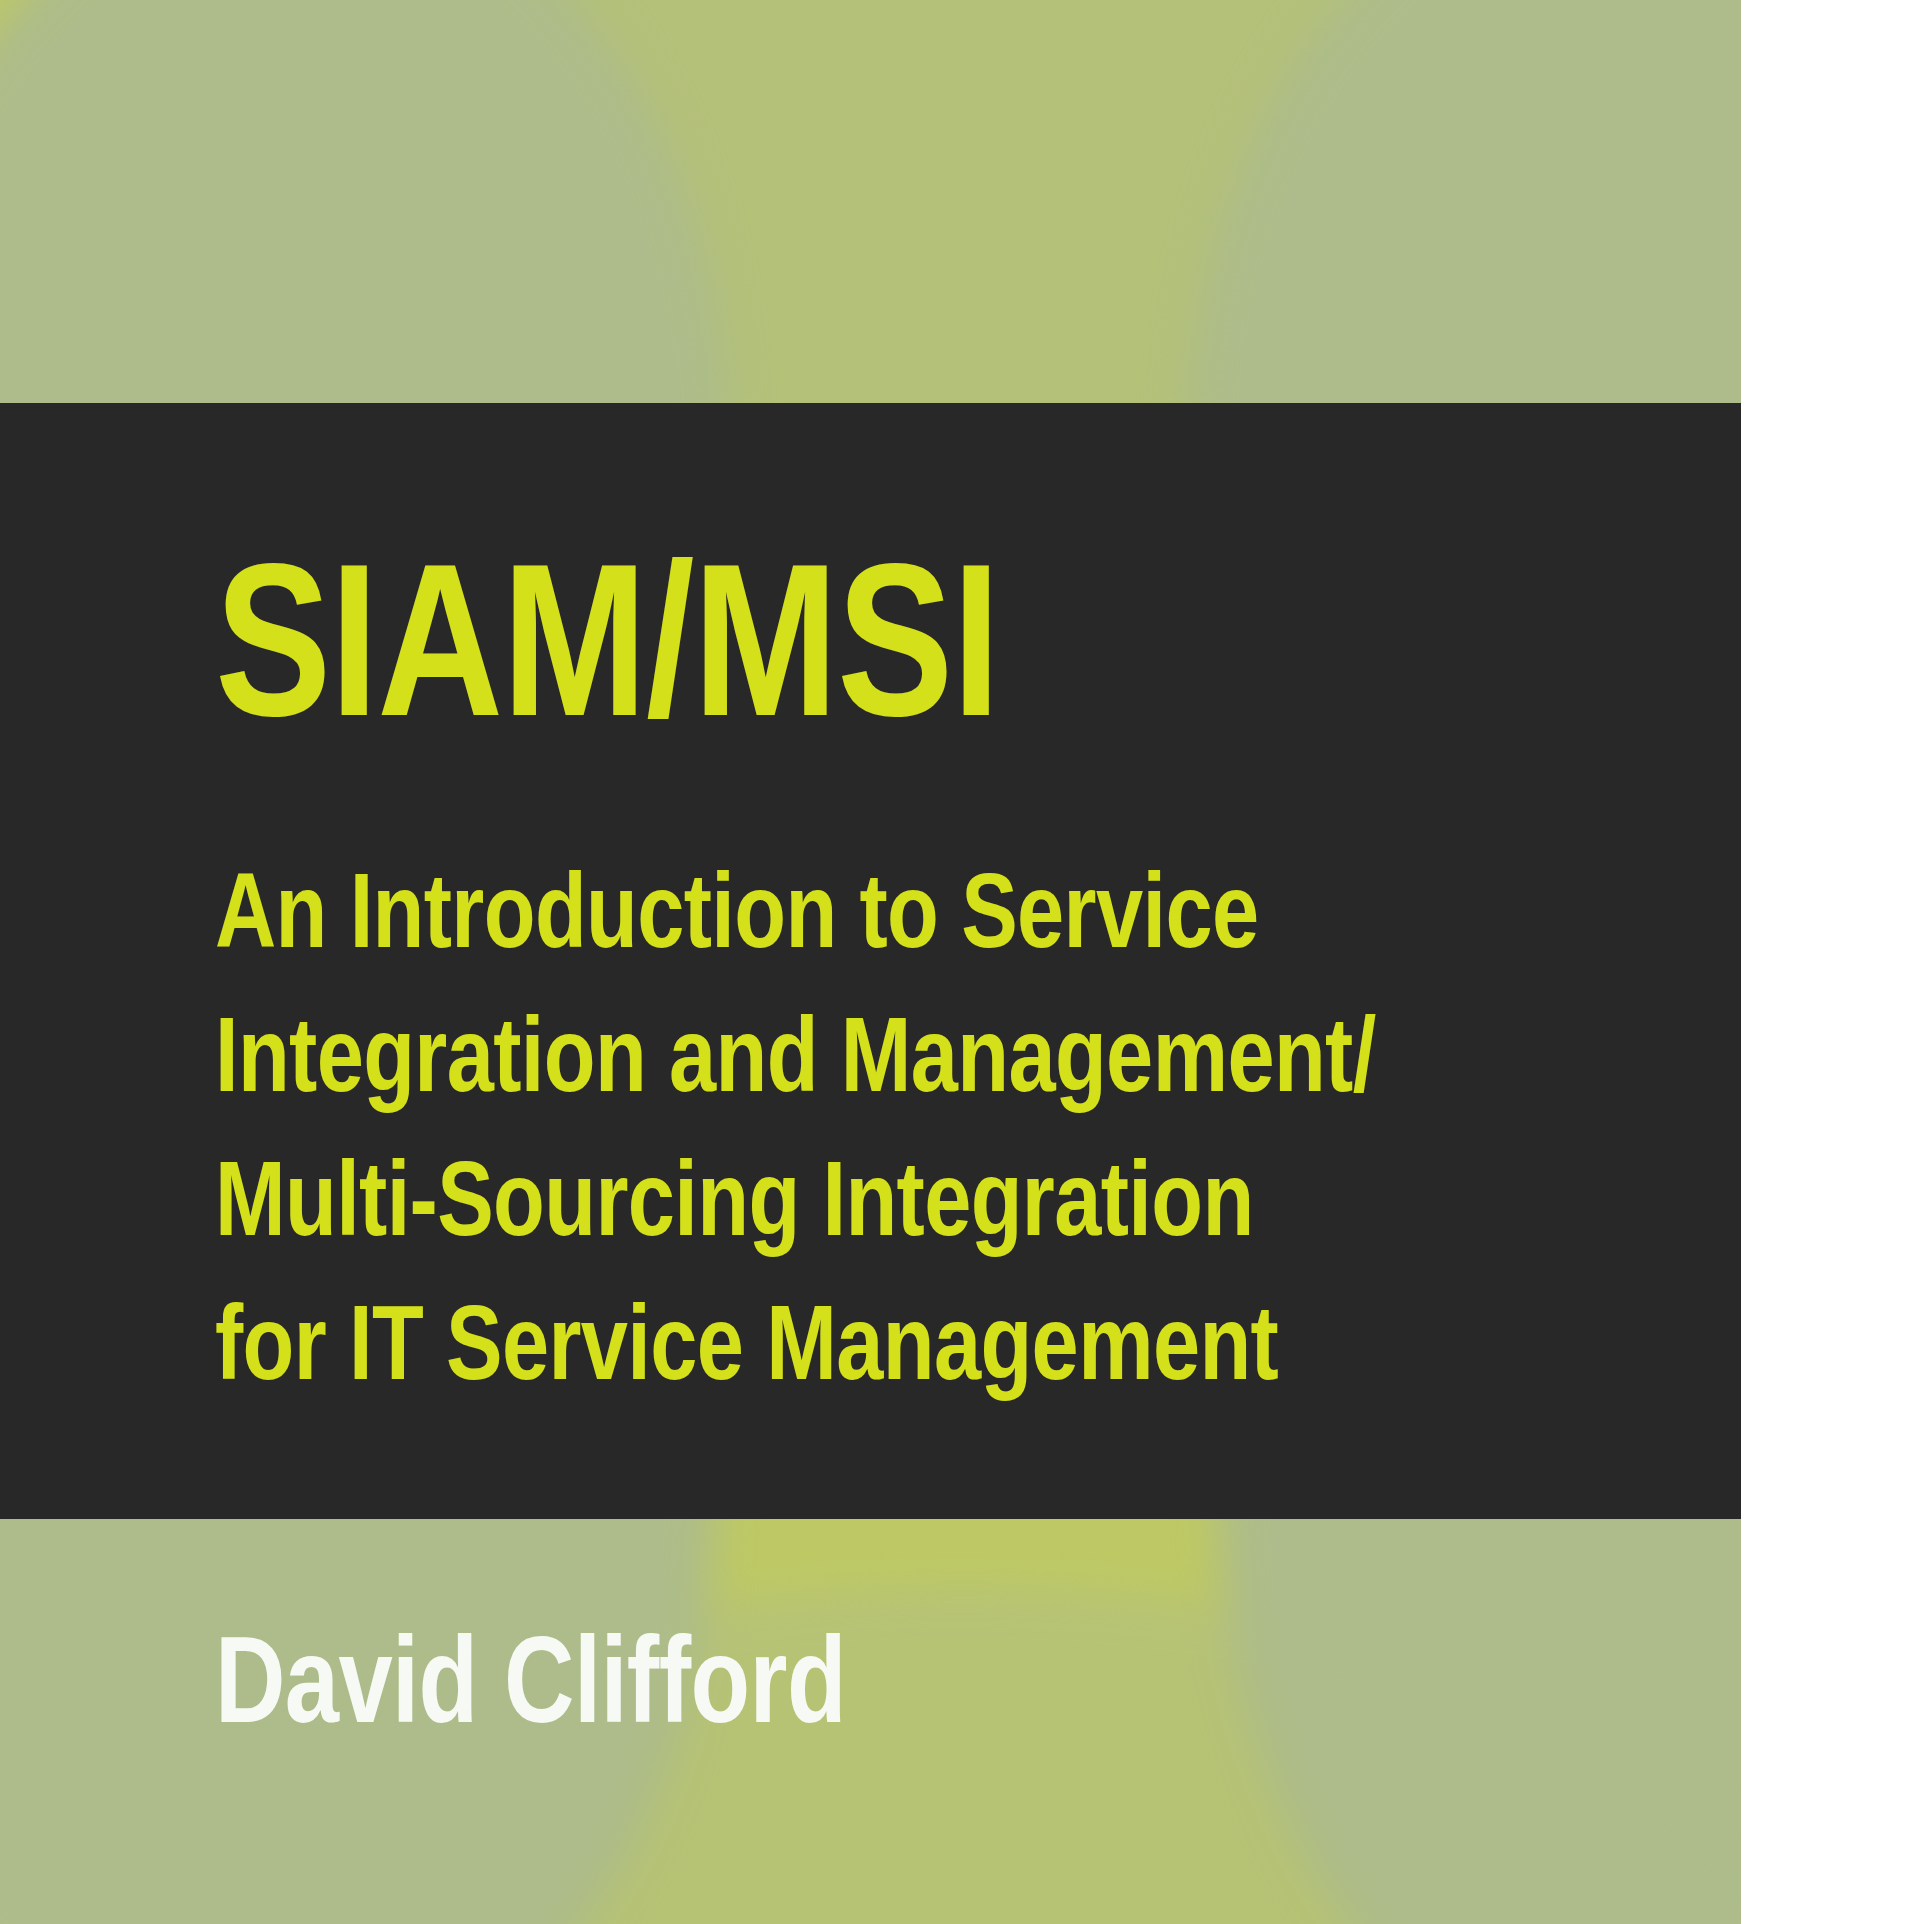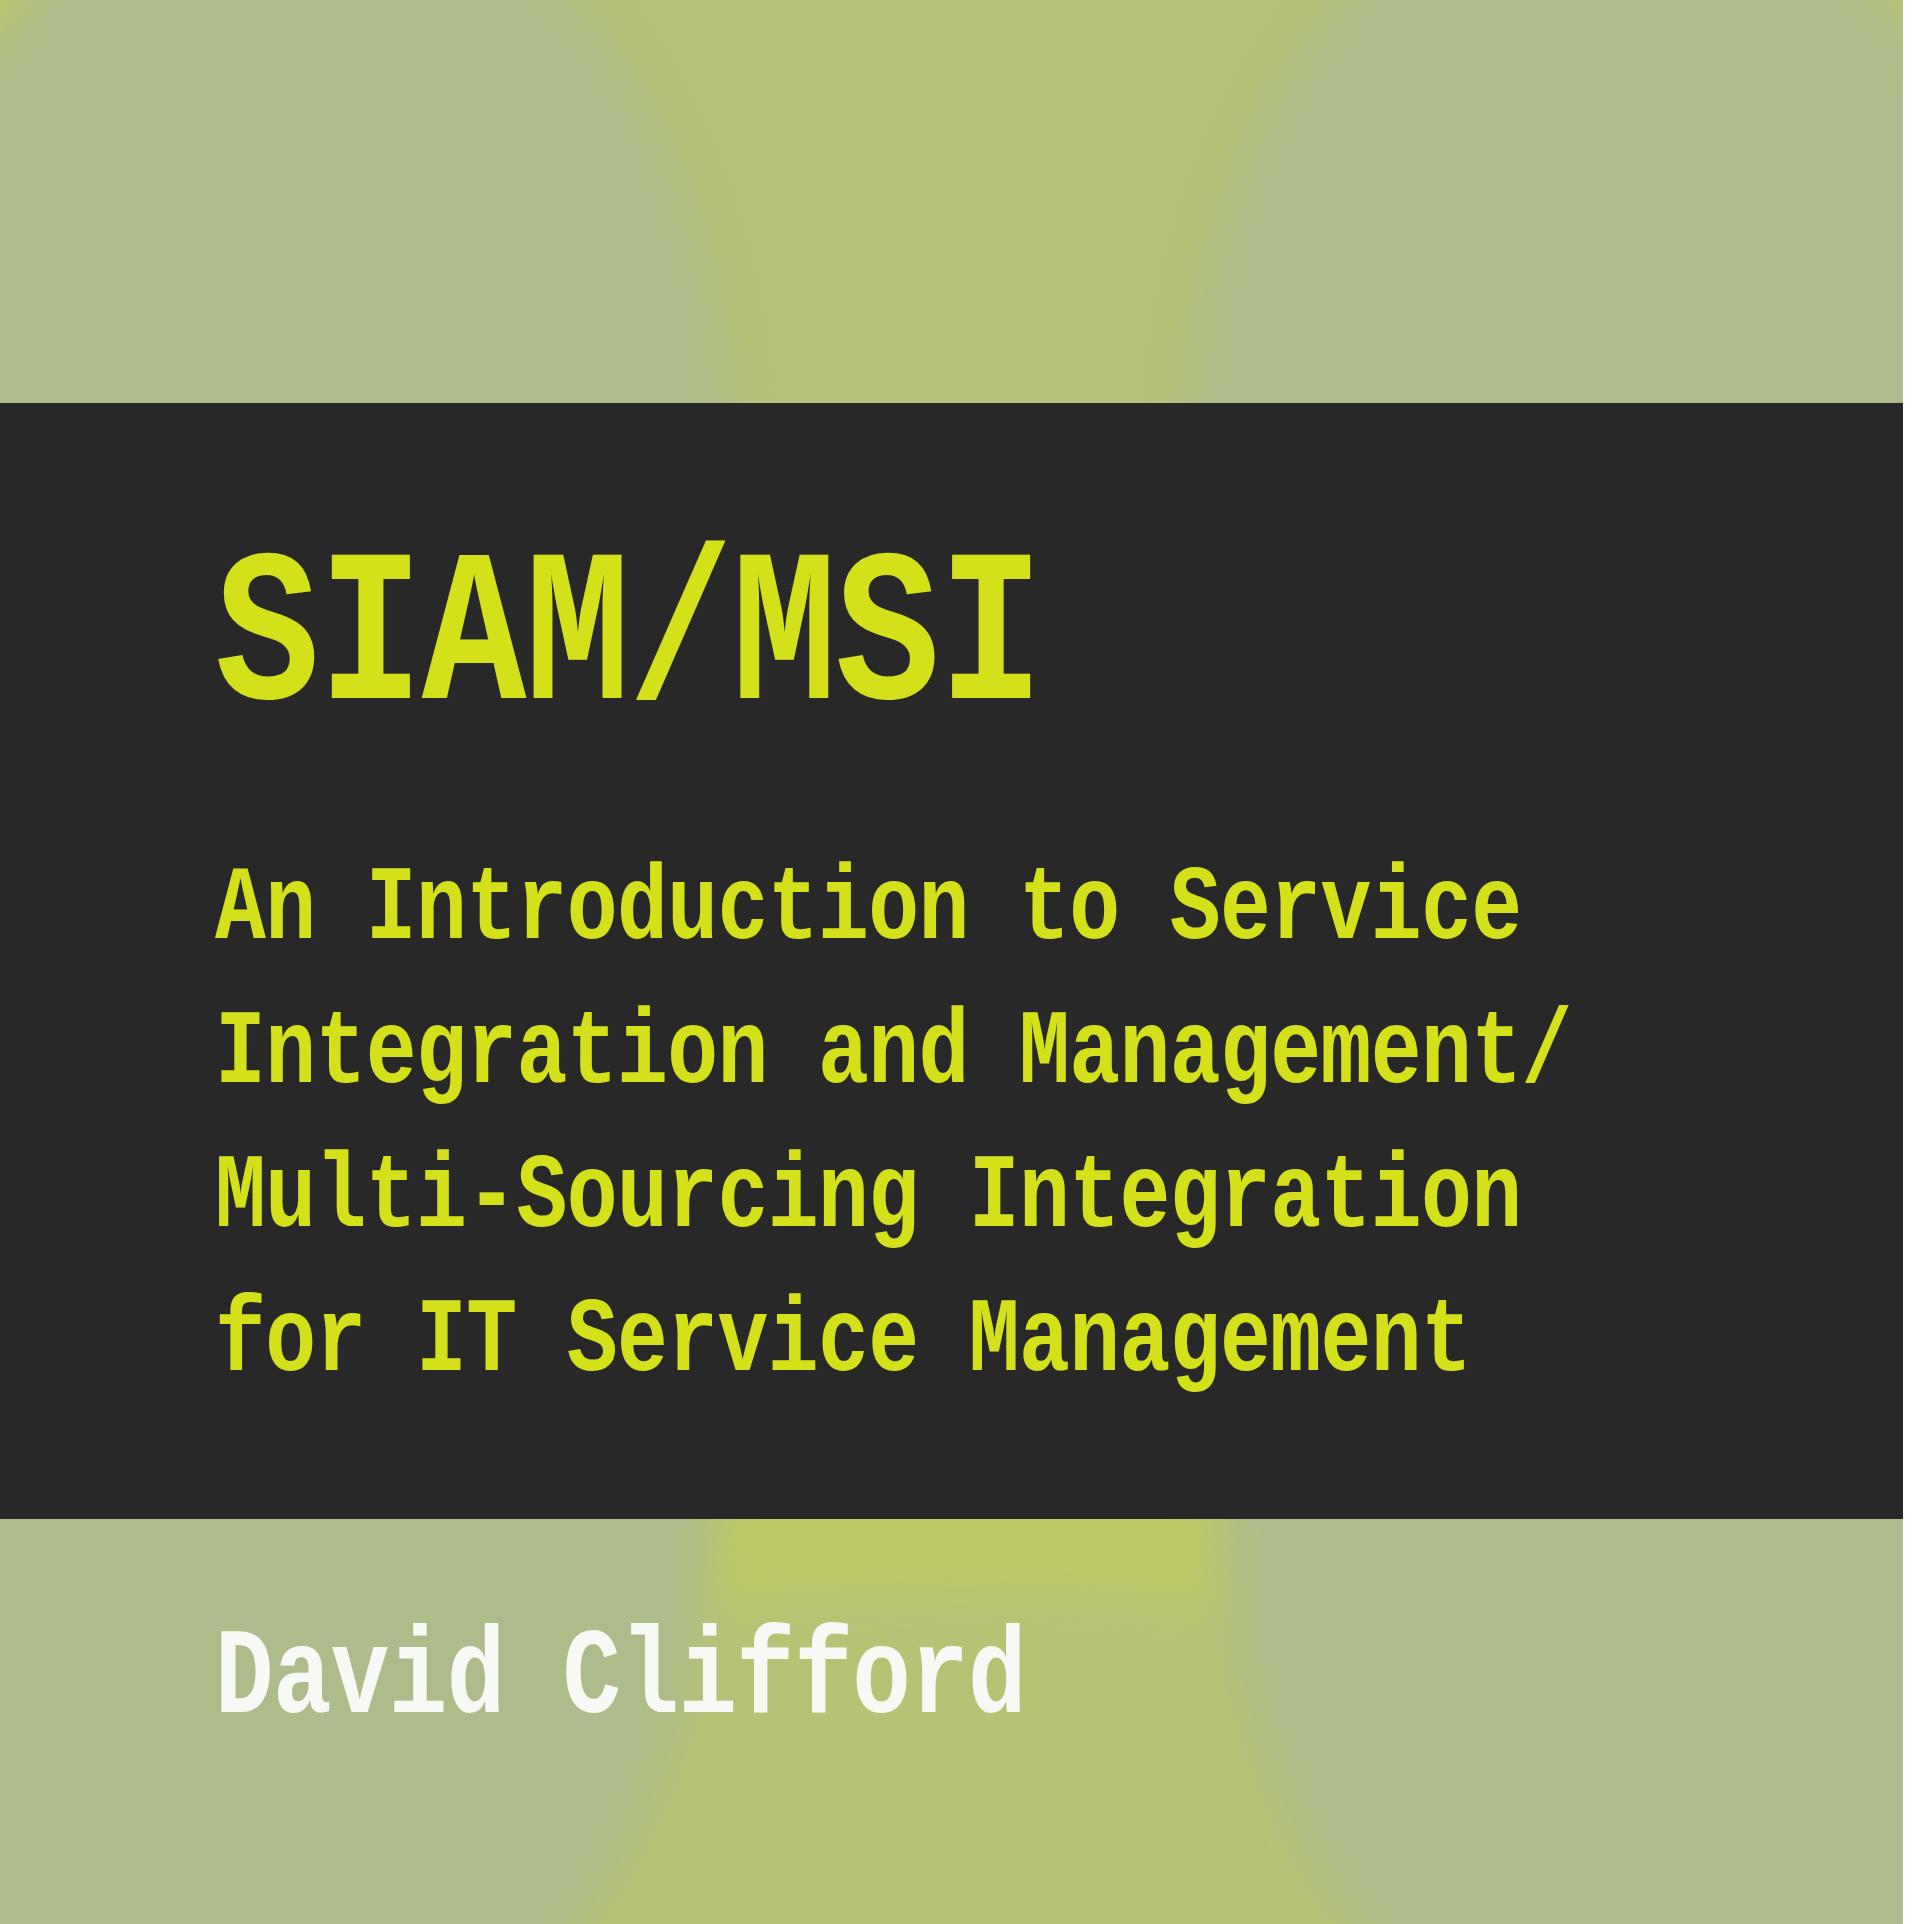--- a/index.html
+++ b/index.html
@@ -4,25 +4,25 @@
 <title>Book Cover</title>
 <style>
   html, body {
     margin: 0;
     padding: 0;
     background: #ffffff;
   }
 
   #cover {
     position: relative;
-    width: 1903px;
+    width: 1741px;
     height: 1925px;
     overflow: hidden;
     background: #bec965;
-    font-family: Liberation Mono, monospace;
+    font-family: Liberation Sans, sans-serif;
   }
 
   
   .bg-layer {
     position: absolute;
     inset: 0;
     overflow: hidden;
     pointer-events: none;
   }
 

